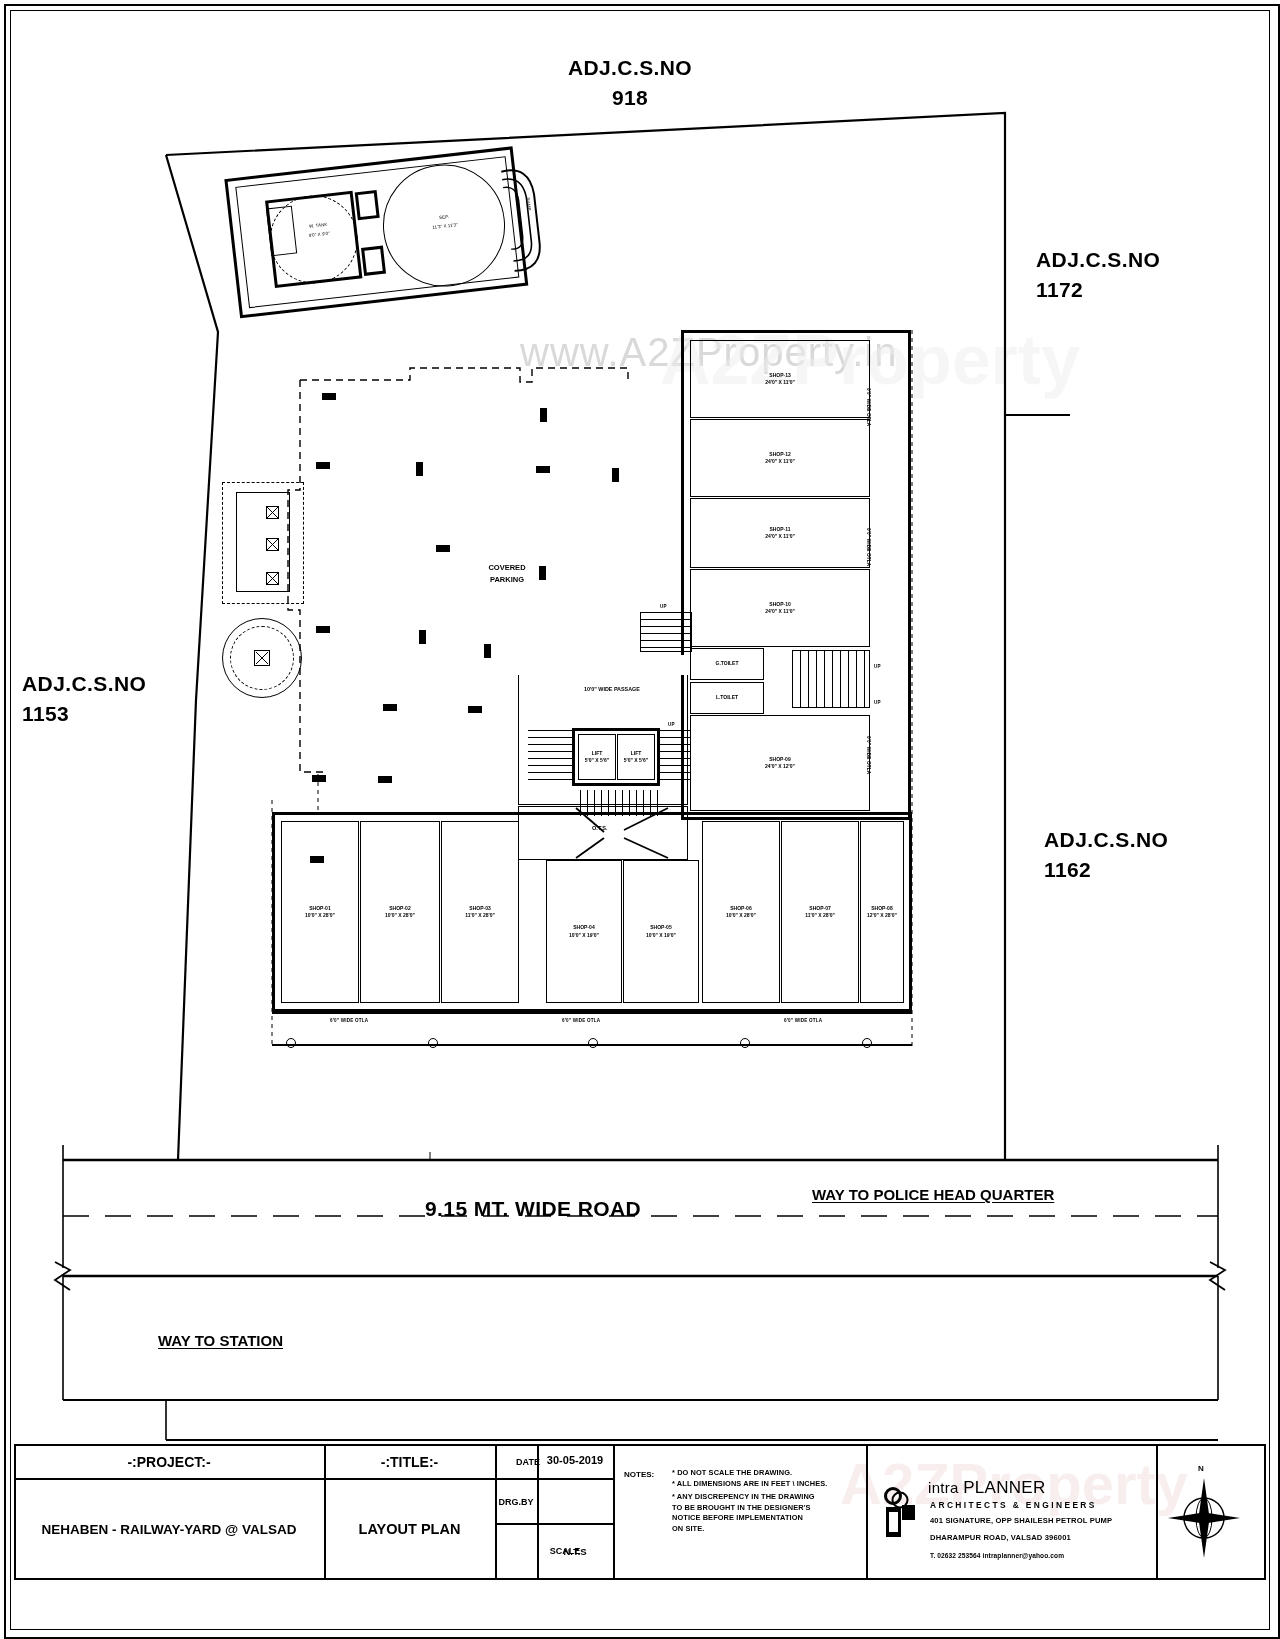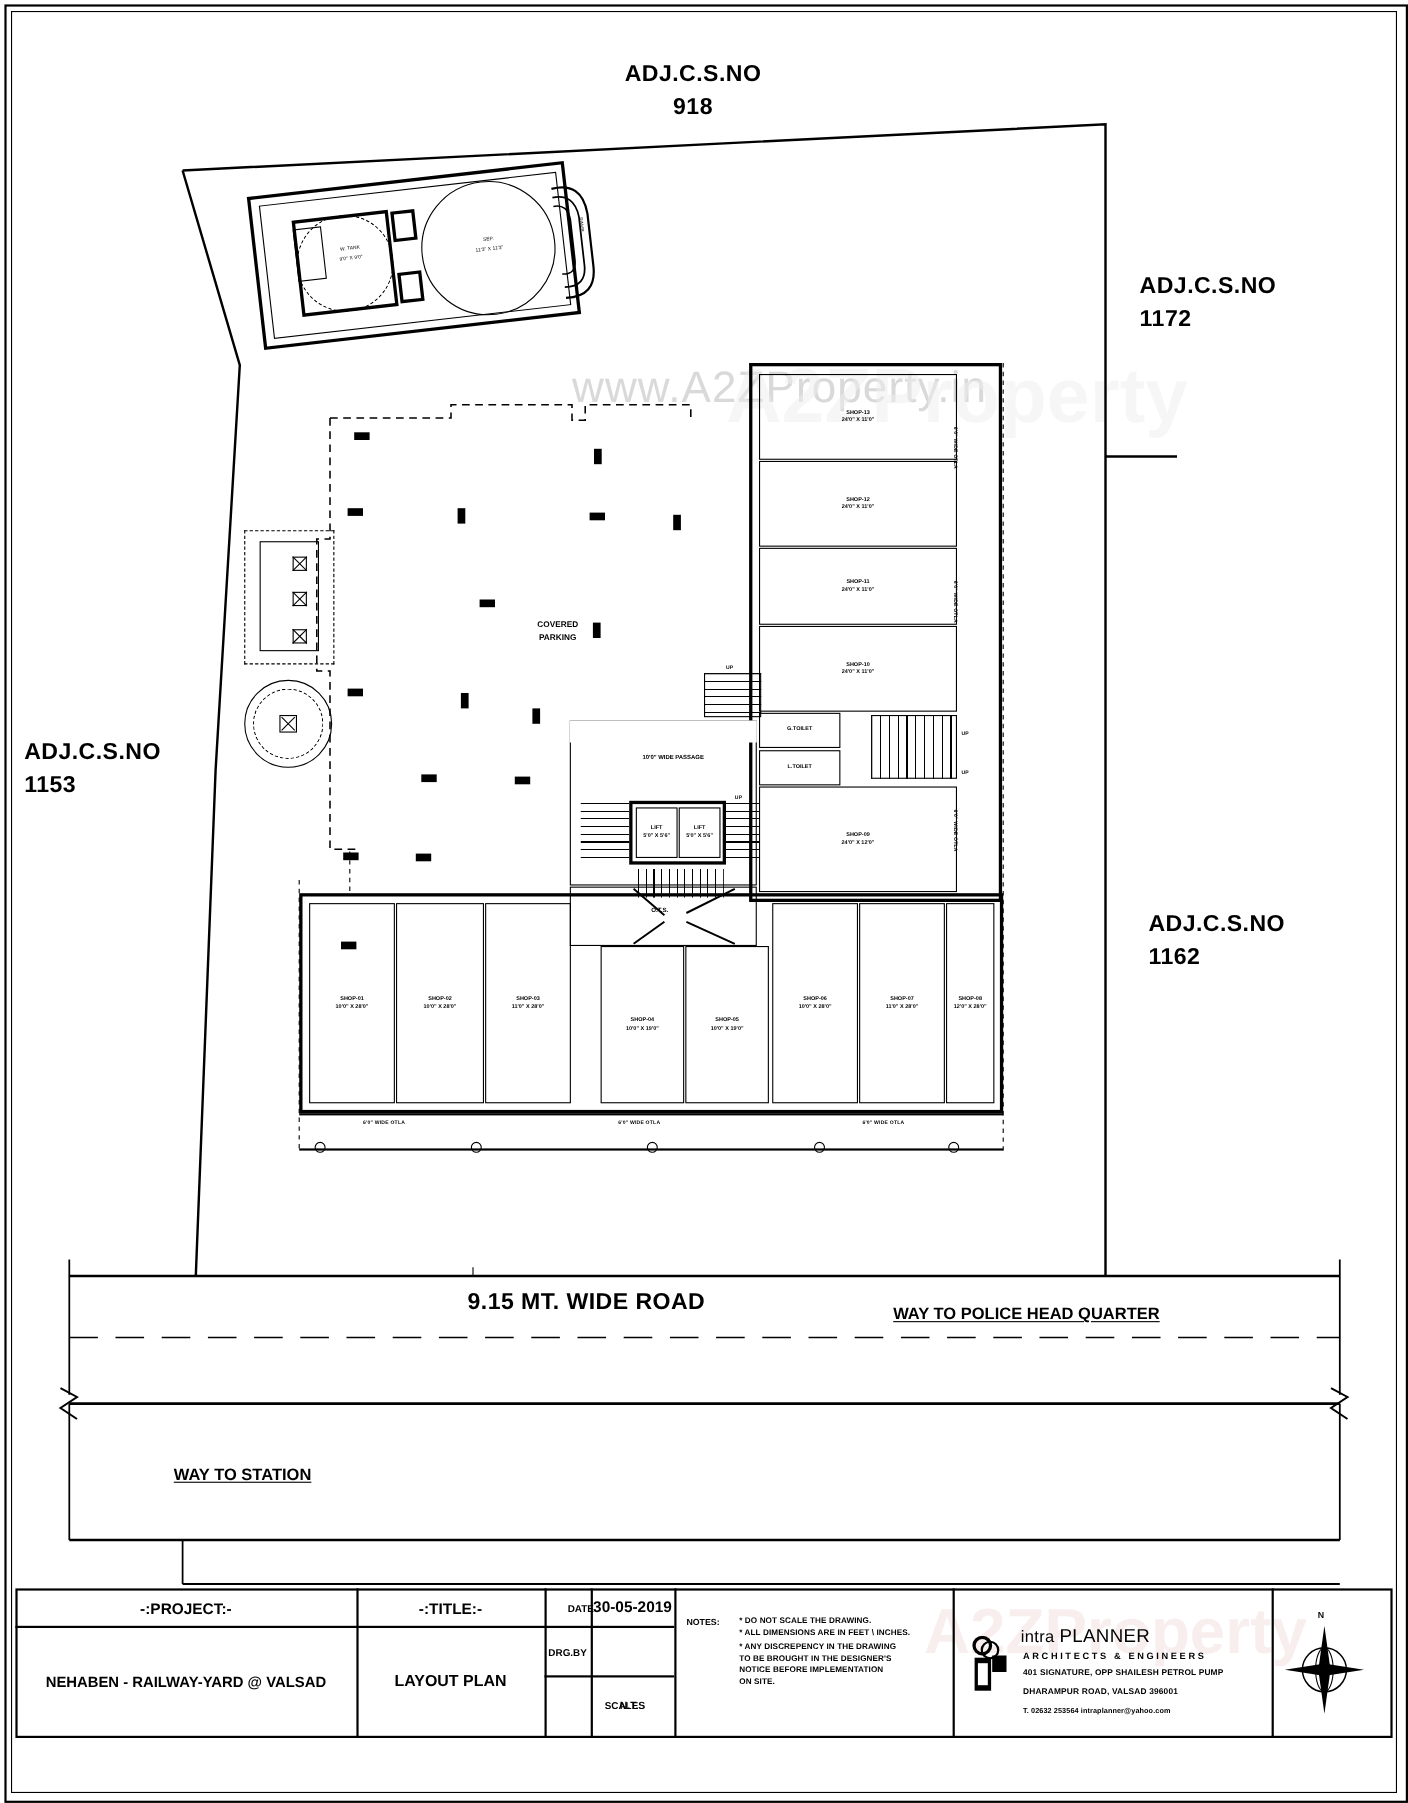--- a/index.html
+++ b/index.html
@@ -106,21 +106,21 @@
   <div class="lbl big" style="left:1044px;top:828px;text-align:left;width:180px;">
     <div>ADJ.C.S.NO</div>
     <div style="margin-top:6px;">1162</div>
   </div>
 
   <div class="lbl big" style="left:22px;top:672px;text-align:left;width:180px;">
     <div>ADJ.C.S.NO</div>
     <div style="margin-top:6px;">1153</div>
   </div>
 
-  <div class="lbl big" style="left:425px;top:1172px;">9.15 MT. WIDE ROAD</div>
+  <div class="lbl big" style="left:425px;top:1197px;">9.15 MT. WIDE ROAD</div>
   <div class="lbl mid und" style="left:812px;top:1186px;">WAY TO POLICE HEAD QUARTER</div>
   <div class="lbl mid und" style="left:158px;top:1332px;">WAY TO STATION</div>
 
   <div class="abs" style="left:198px;top:160px;width:350px;height:190px;
        transform:rotate(-6.5deg);transform-origin:0 0;">
     <div class="boxH" style="left:24px;top:22px;width:290px;height:140px;"></div>
     <div class="box" style="left:34px;top:31px;width:272px;height:122px;"></div>
 
     <div class="boxH" style="left:62px;top:48px;width:88px;height:88px;"></div>
     <div class="circD" style="left:62px;top:48px;width:88px;height:88px;"></div>
@@ -350,21 +350,21 @@
   <div class="tbl" style="left:14px;top:1478px;width:599px;height:2.2px;"></div>
   <div class="tbl" style="left:495px;top:1523px;width:118px;height:2.2px;"></div>
 
   <div class="tbc" style="left:16px;top:1480px;width:306px;height:98px;font-size:13.5px;">NEHABEN - RAILWAY-YARD @ VALSAD</div>
   <div class="tbc" style="left:16px;top:1446px;width:306px;height:32px;font-size:14px;">-:PROJECT:-</div>
 
   <div class="tbc" style="left:326px;top:1446px;width:167px;height:32px;font-size:14px;">-:TITLE:-</div>
   <div class="tbc" style="left:326px;top:1480px;width:167px;height:98px;font-size:14.5px;">LAYOUT PLAN</div>
 
   <div class="tbc" style="left:497px;top:1446px;width:38px;height:32px;font-size:9px;padding-left:24px;">DATE</div>
-  <div class="tbc" style="left:539px;top:1446px;width:72px;height:28px;font-size:14px;">30-05-2019</div>
+  <div class="tbc" style="left:539px;top:1446px;width:72px;height:28px;font-size:11px;">30-05-2019</div>
 
   <div class="tbc" style="left:497px;top:1481px;width:38px;height:42px;font-size:9px;">DRG.BY</div>
   <div class="tbc" style="left:539px;top:1481px;width:72px;height:42px;font-size:9.5px;"></div>
 
   <div class="tbc" style="left:525px;top:1526px;width:38px;height:50px;font-size:9px;margin-left:21px;">SCALE</div>
   <div class="tbc" style="left:539px;top:1526px;width:72px;height:50px;font-size:9.5px;">N.T.S</div>
 
   <div class="lbl" style="left:624px;top:1470px;font-size:8px;">NOTES:</div>
   <div class="notes" style="left:672px;top:1468px;width:190px;">
     <div>* DO NOT SCALE THE DRAWING.</div>

